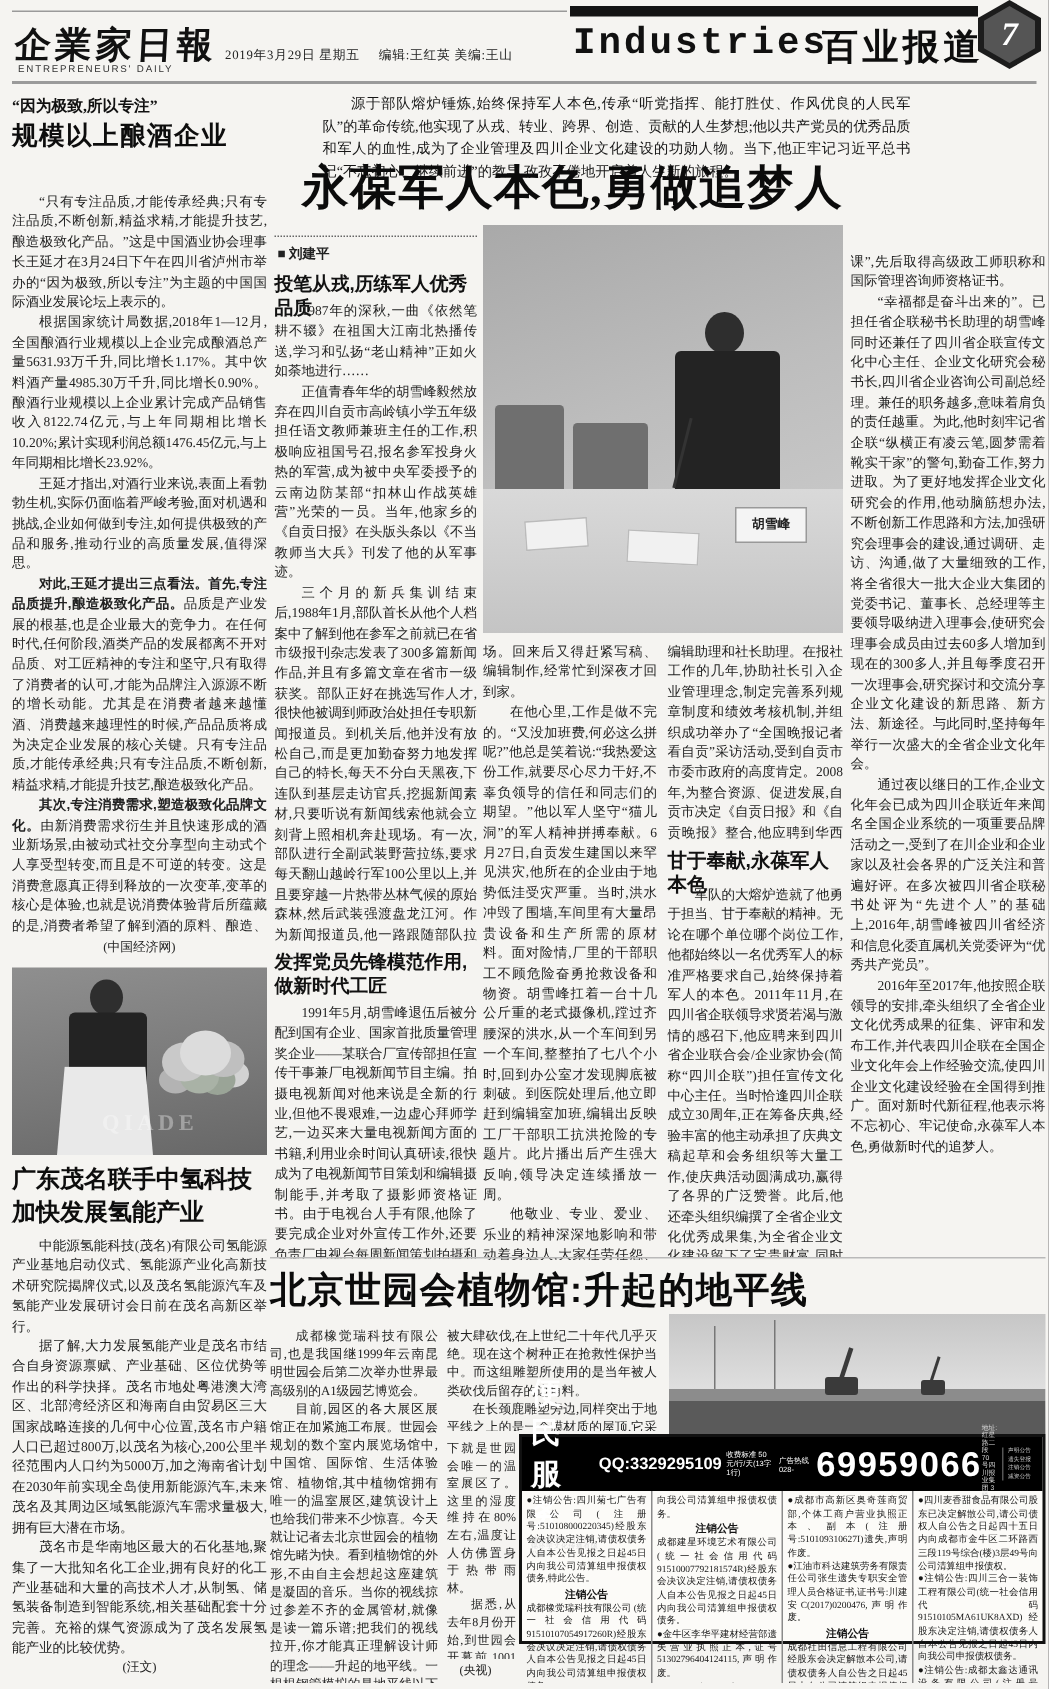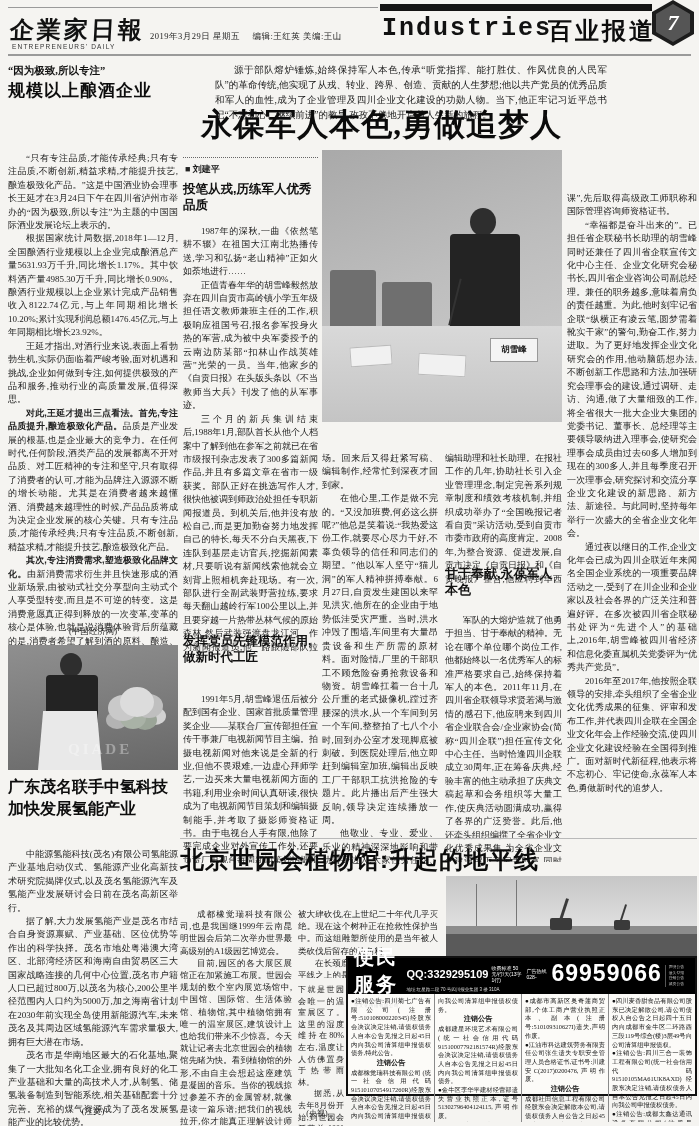--- a/index.html
+++ b/index.html
@@ -5,21 +5,21 @@
   * { margin:0; padding:0; box-sizing:border-box; }
   html,body { background:#888; }
   .page {
     position:relative; width:699px; height:1126px; margin:0 auto;
     background:#f5f4f1; overflow:hidden; color:#1a1a1a;
     font-family:"Liberation Serif","DejaVu Serif",serif;
   }
   .abs { position:absolute; }
   .sans { font-family:"Liberation Sans","DejaVu Sans",sans-serif; }
   .mono { font-family:"Liberation Mono","DejaVu Sans Mono",monospace; }
-  .just { text-align:justify;margin-top:24px; }
+  .just { text-align:justify; }
   .body-txt { font-size:9px; line-height:13.4px; color:#222; overflow:hidden; }
   .body-txt p { text-indent:2em; }
   .small-txt { font-size:8.5px; line-height:12.2px; color:#222; overflow:hidden; }
   .small-txt p { text-indent:2em; }
   .lead-b { font-weight:bold; font-family:"Liberation Sans","DejaVu Sans",sans-serif; }
   .src { text-align:center; font-size:8.5px; color:#222; }
 
   
   .rule-thin { background:#9a9a9a; }
   .black-bar { background:#141414; }
@@ -217,21 +217,21 @@
     <p>据悉,从去年8月份开始,到世园会开幕前,1001种、20000多株植物将会陆续抵达,并在这里和谐共生。</p>
   </div>
   <div class="abs src" style="left:290px;top:1108px;width:54px;font-size:8px">(央视)</div>
 
   <div class="abs ads-box" style="left:346px;top:956px;width:351px;height:140px">
     <div class="ads-banner sans">
       <div style="display:flex;flex-direction:column;justify-content:center">
         <div class="ads-title">便民服务</div>
         <div class="ads-agency" style="padding-left:6px">独家代理机构:成都锦环宇文化传播有限公司</div>
       </div>
-      <div style="flex:1;display:flex;flex-direction:column;justify-content:flex-start">
+      <div style="flex:1;display:flex;flex-direction:row;justify-content:flex-start">
         <div style="display:flex;align-items:center;gap:3px">
           <span class="ads-qq">QQ:3329295109</span>
           <span class="ads-price">
             <span>收费标准</span>
             <span>50元/行/天(13字1行)</span>
           </span>
           <span class="ads-hot">广告热线028-</span>
           <span class="ads-num">69959066</span>
         </div>
         <div class="ads-addr">地址:红星路二段 70 号四川报业集团 3 楼 310A</div>

